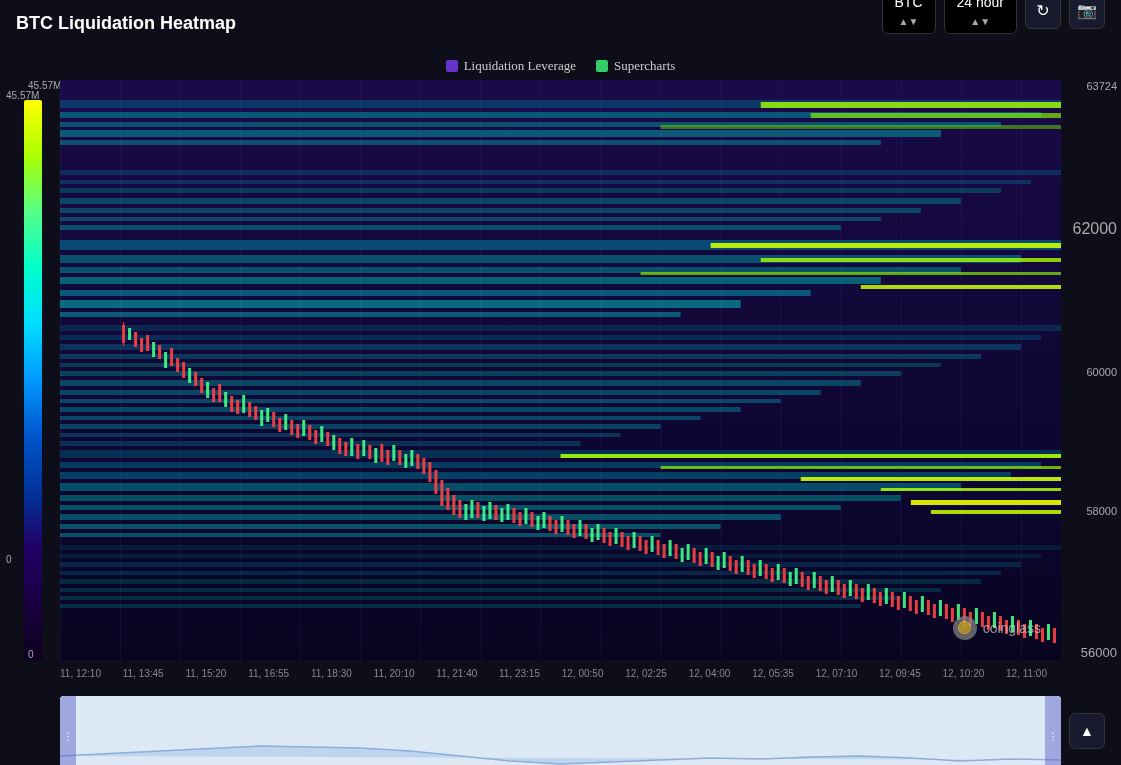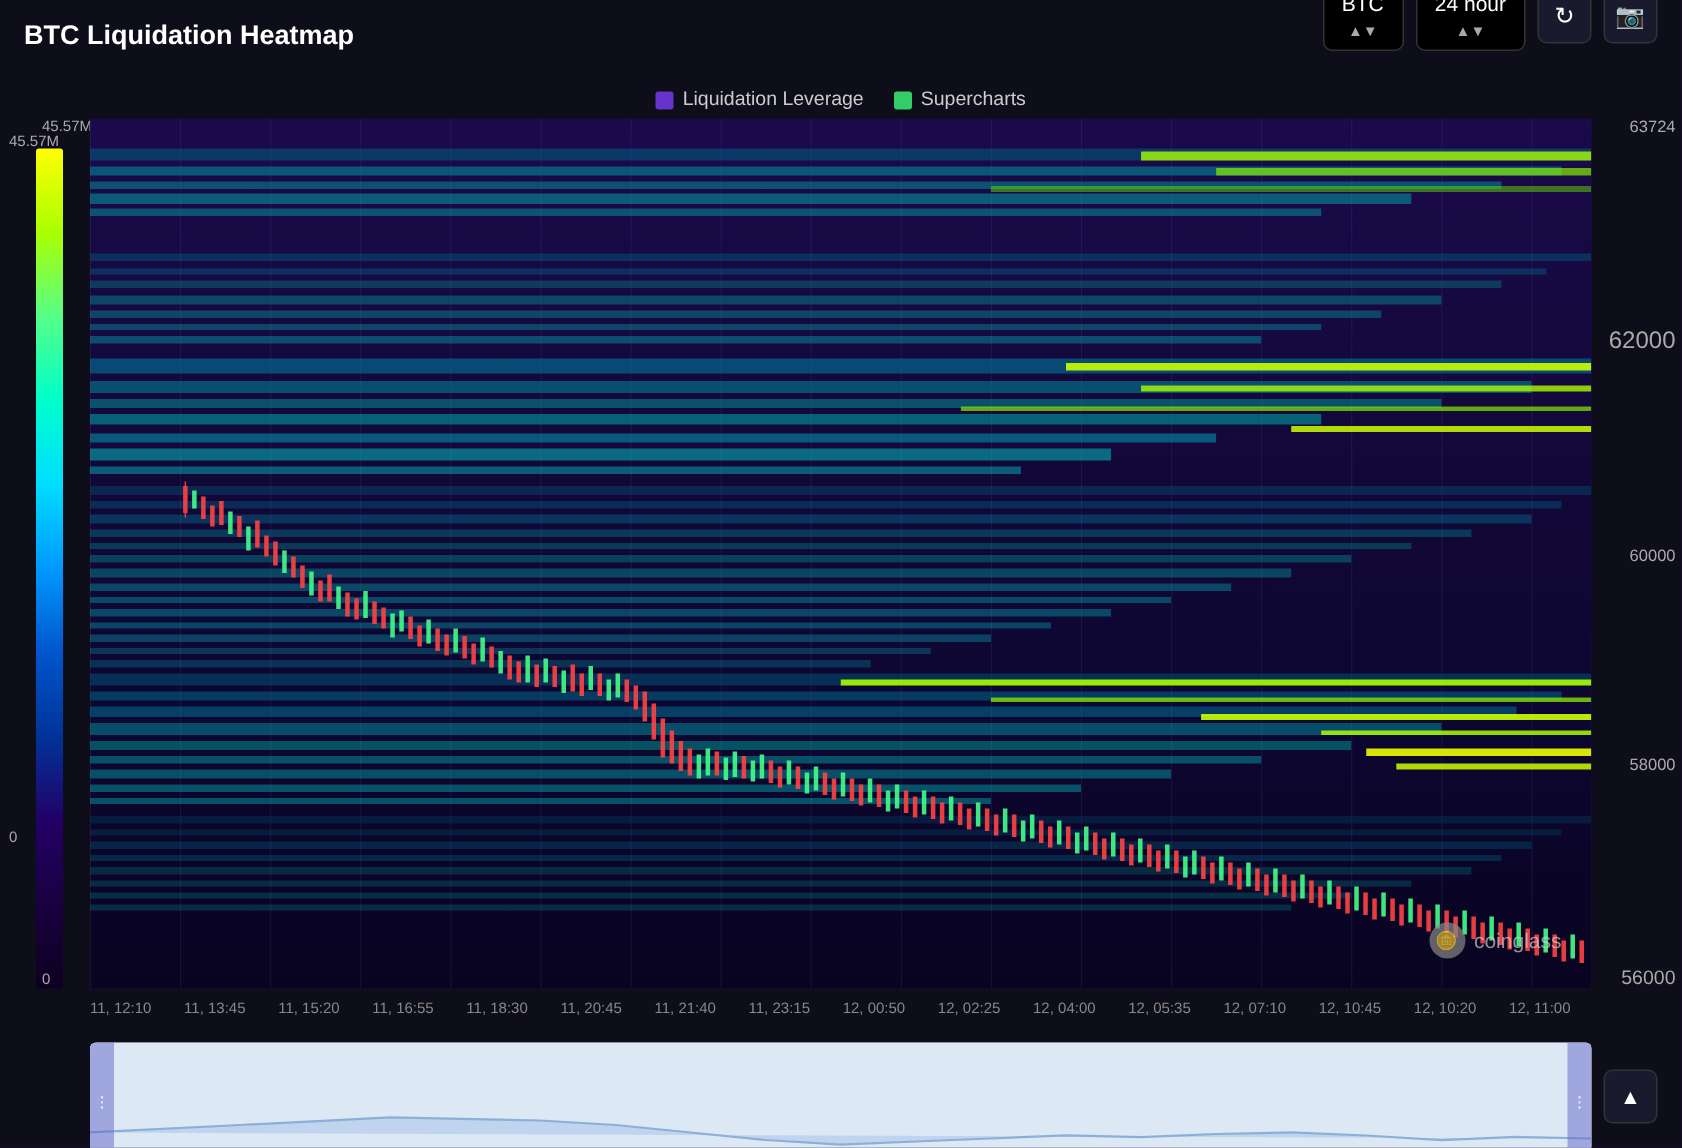--- a/index.html
+++ b/index.html
@@ -63,22 +63,23 @@
       display: flex;
       justify-content: center;
       align-items: center;
       gap: 20px;
       padding: 4px 0 6px 0;
       font-size: 13px;
       color: #ccc;
     }
     .legend-item {
       display: flex;
-      align-items: flex-end;
+      align-items: center;
       gap: 6px;
+      font-family: Liberation Serif, serif;
     }
     .legend-dot {
       width: 12px;
       height: 12px;
       border-radius: 2px;
     }
     .chart-wrapper {
       position: relative;
       width: 1121px;
       height: 620px;
@@ -568,29 +569,29 @@
       <span>coinglass</span>
     </div>
   </div>
 
   <div class="x-axis">
     <span>11, 12:10</span>
     <span>11, 13:45</span>
     <span>11, 15:20</span>
     <span>11, 16:55</span>
     <span>11, 18:30</span>
-    <span>11, 20:45</span>
+    <span>11, 20:10</span>
     <span>11, 21:40</span>
     <span>11, 23:15</span>
     <span>12, 00:50</span>
     <span>12, 02:25</span>
     <span>12, 04:00</span>
     <span>12, 05:35</span>
     <span>12, 07:10</span>
-    <span>12, 10:45</span>
+    <span>12, 09:45</span>
     <span>12, 10:20</span>
     <span>12, 11:00</span>
   </div>
 
   <div class="mini-chart">
     <svg width="100%" height="80" viewBox="0 0 1000 80" preserveAspectRatio="none">
       <rect width="1000" height="80" fill="#dde8f5"></rect>
 
       <polyline points="0,60 100,55 200,50 300,52 350,55 400,60 450,65 500,68 550,66 600,64 650,62 700,63 750,61 800,60 850,62 900,65 950,63 1000,64" fill="rgba(150,180,230,0.4)" stroke="#8ab0d8" stroke-width="1.5"></polyline>
     </svg>

